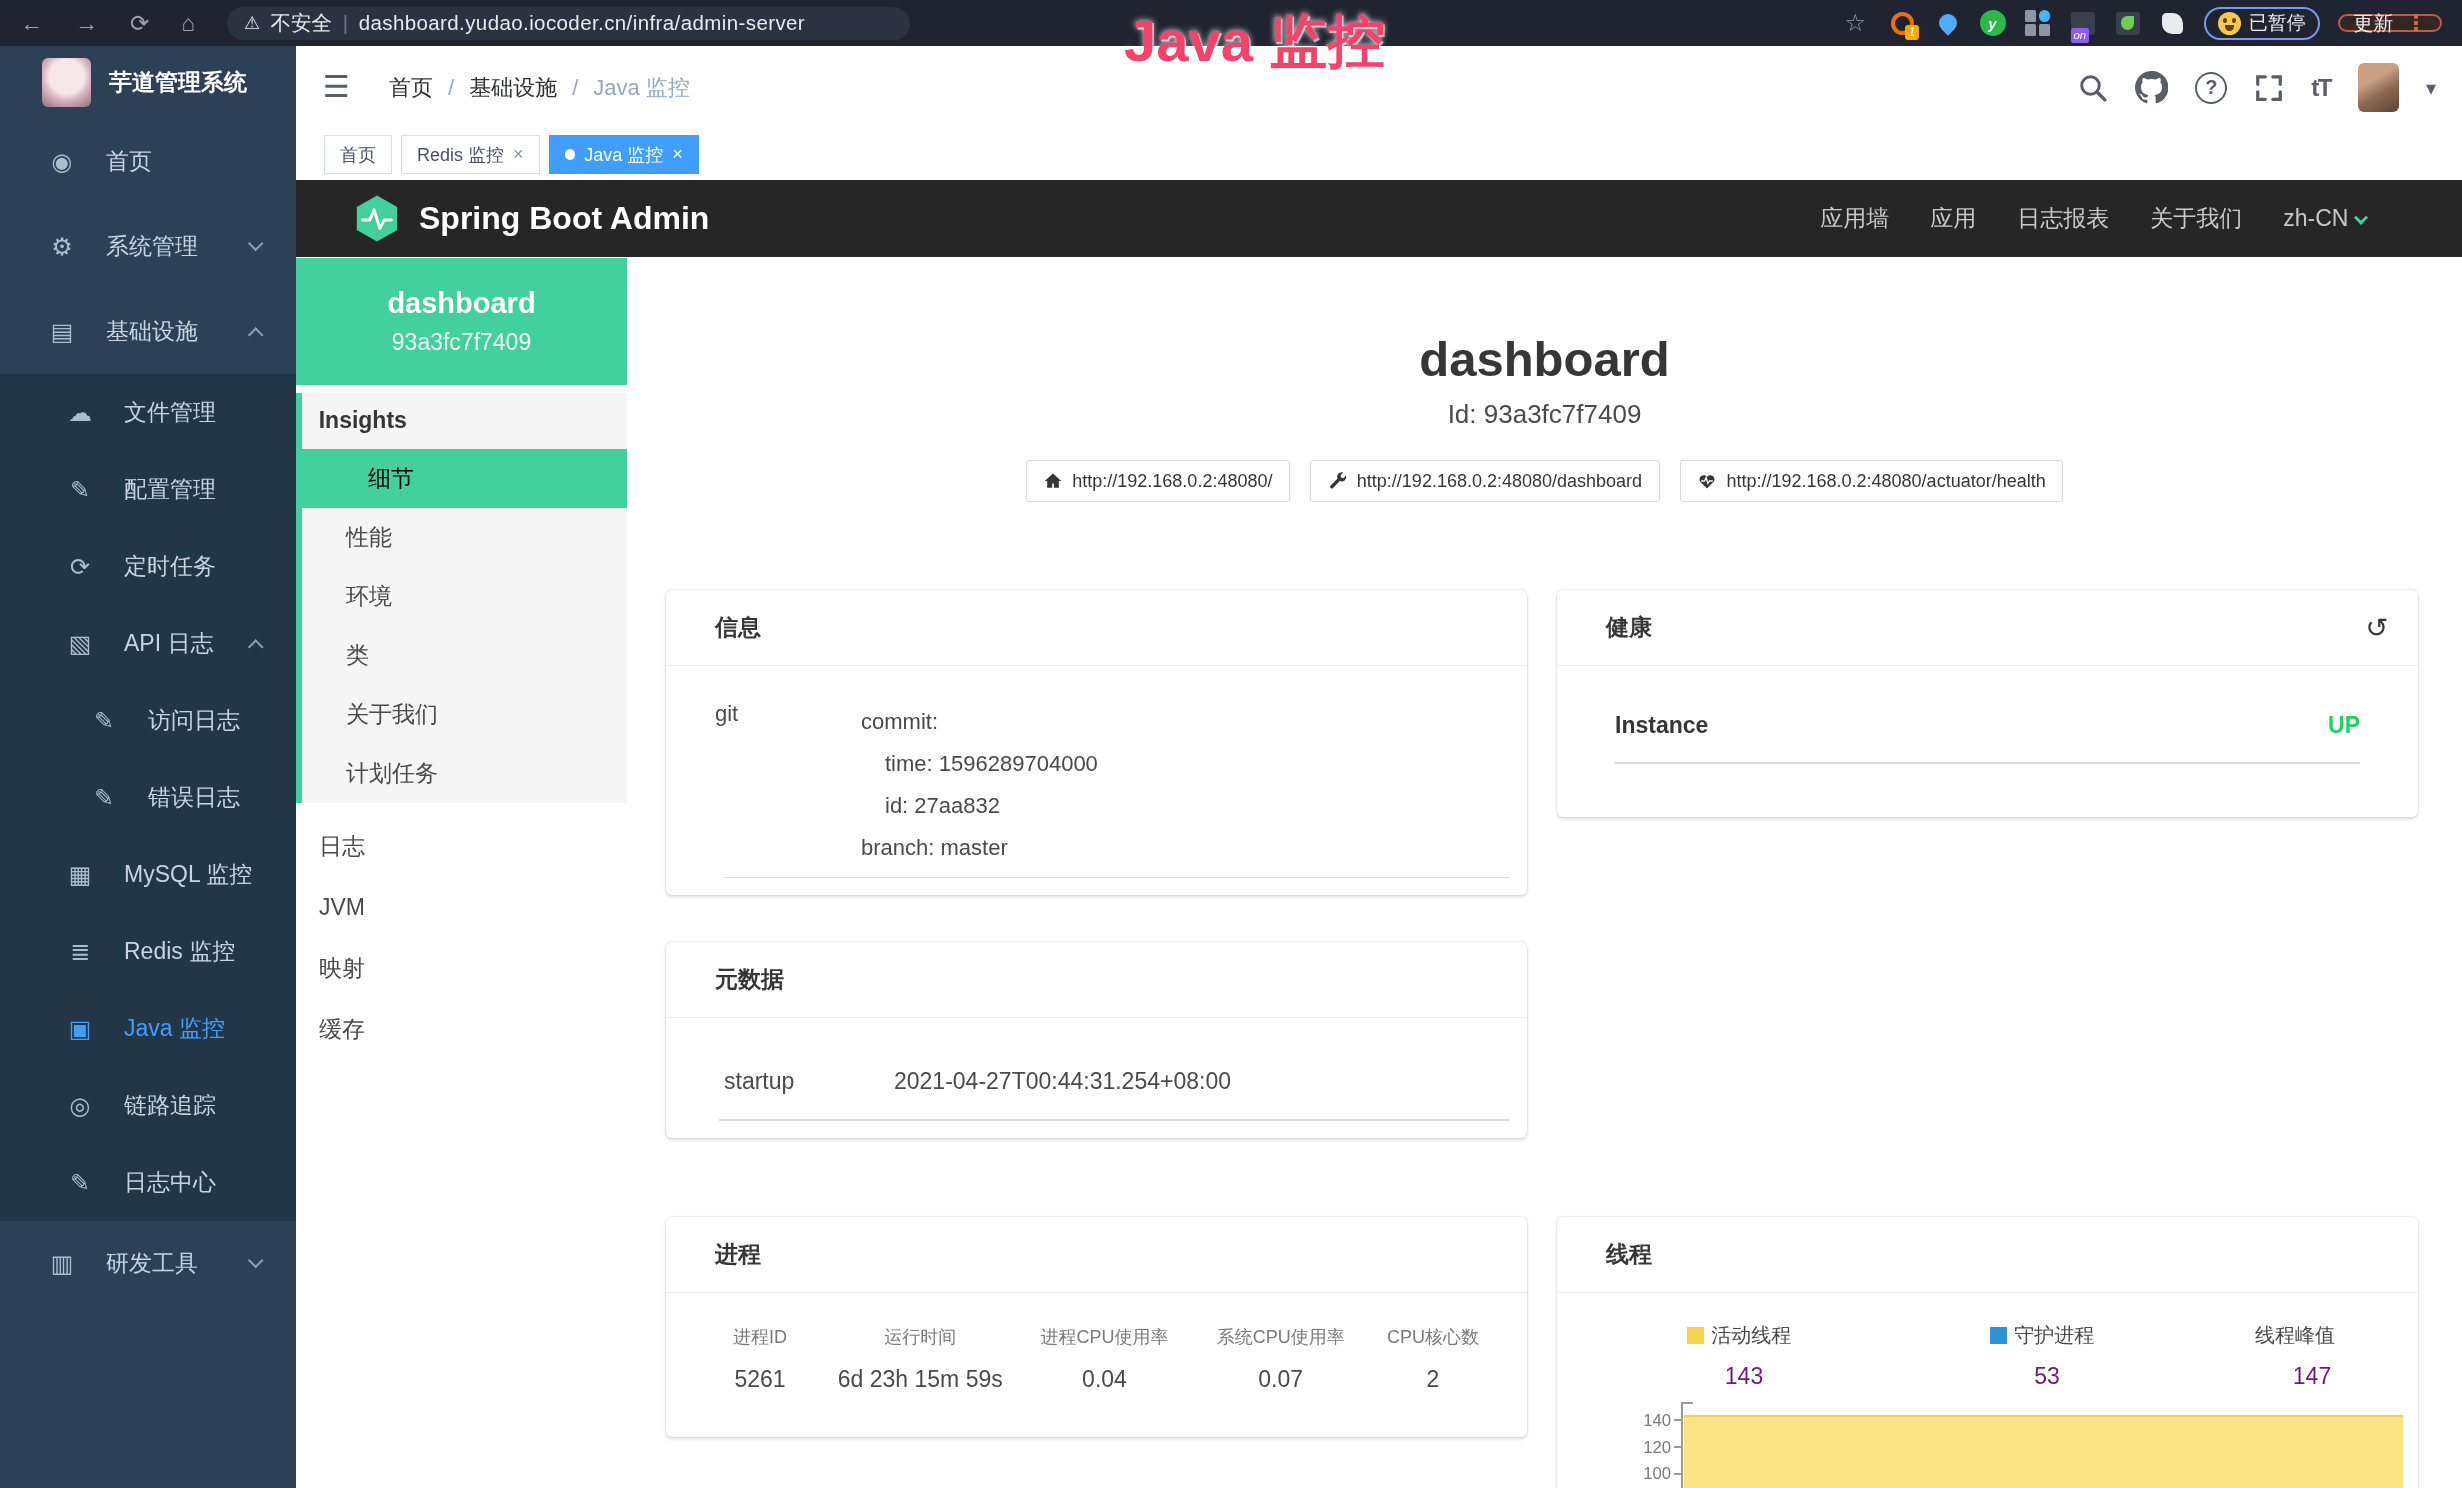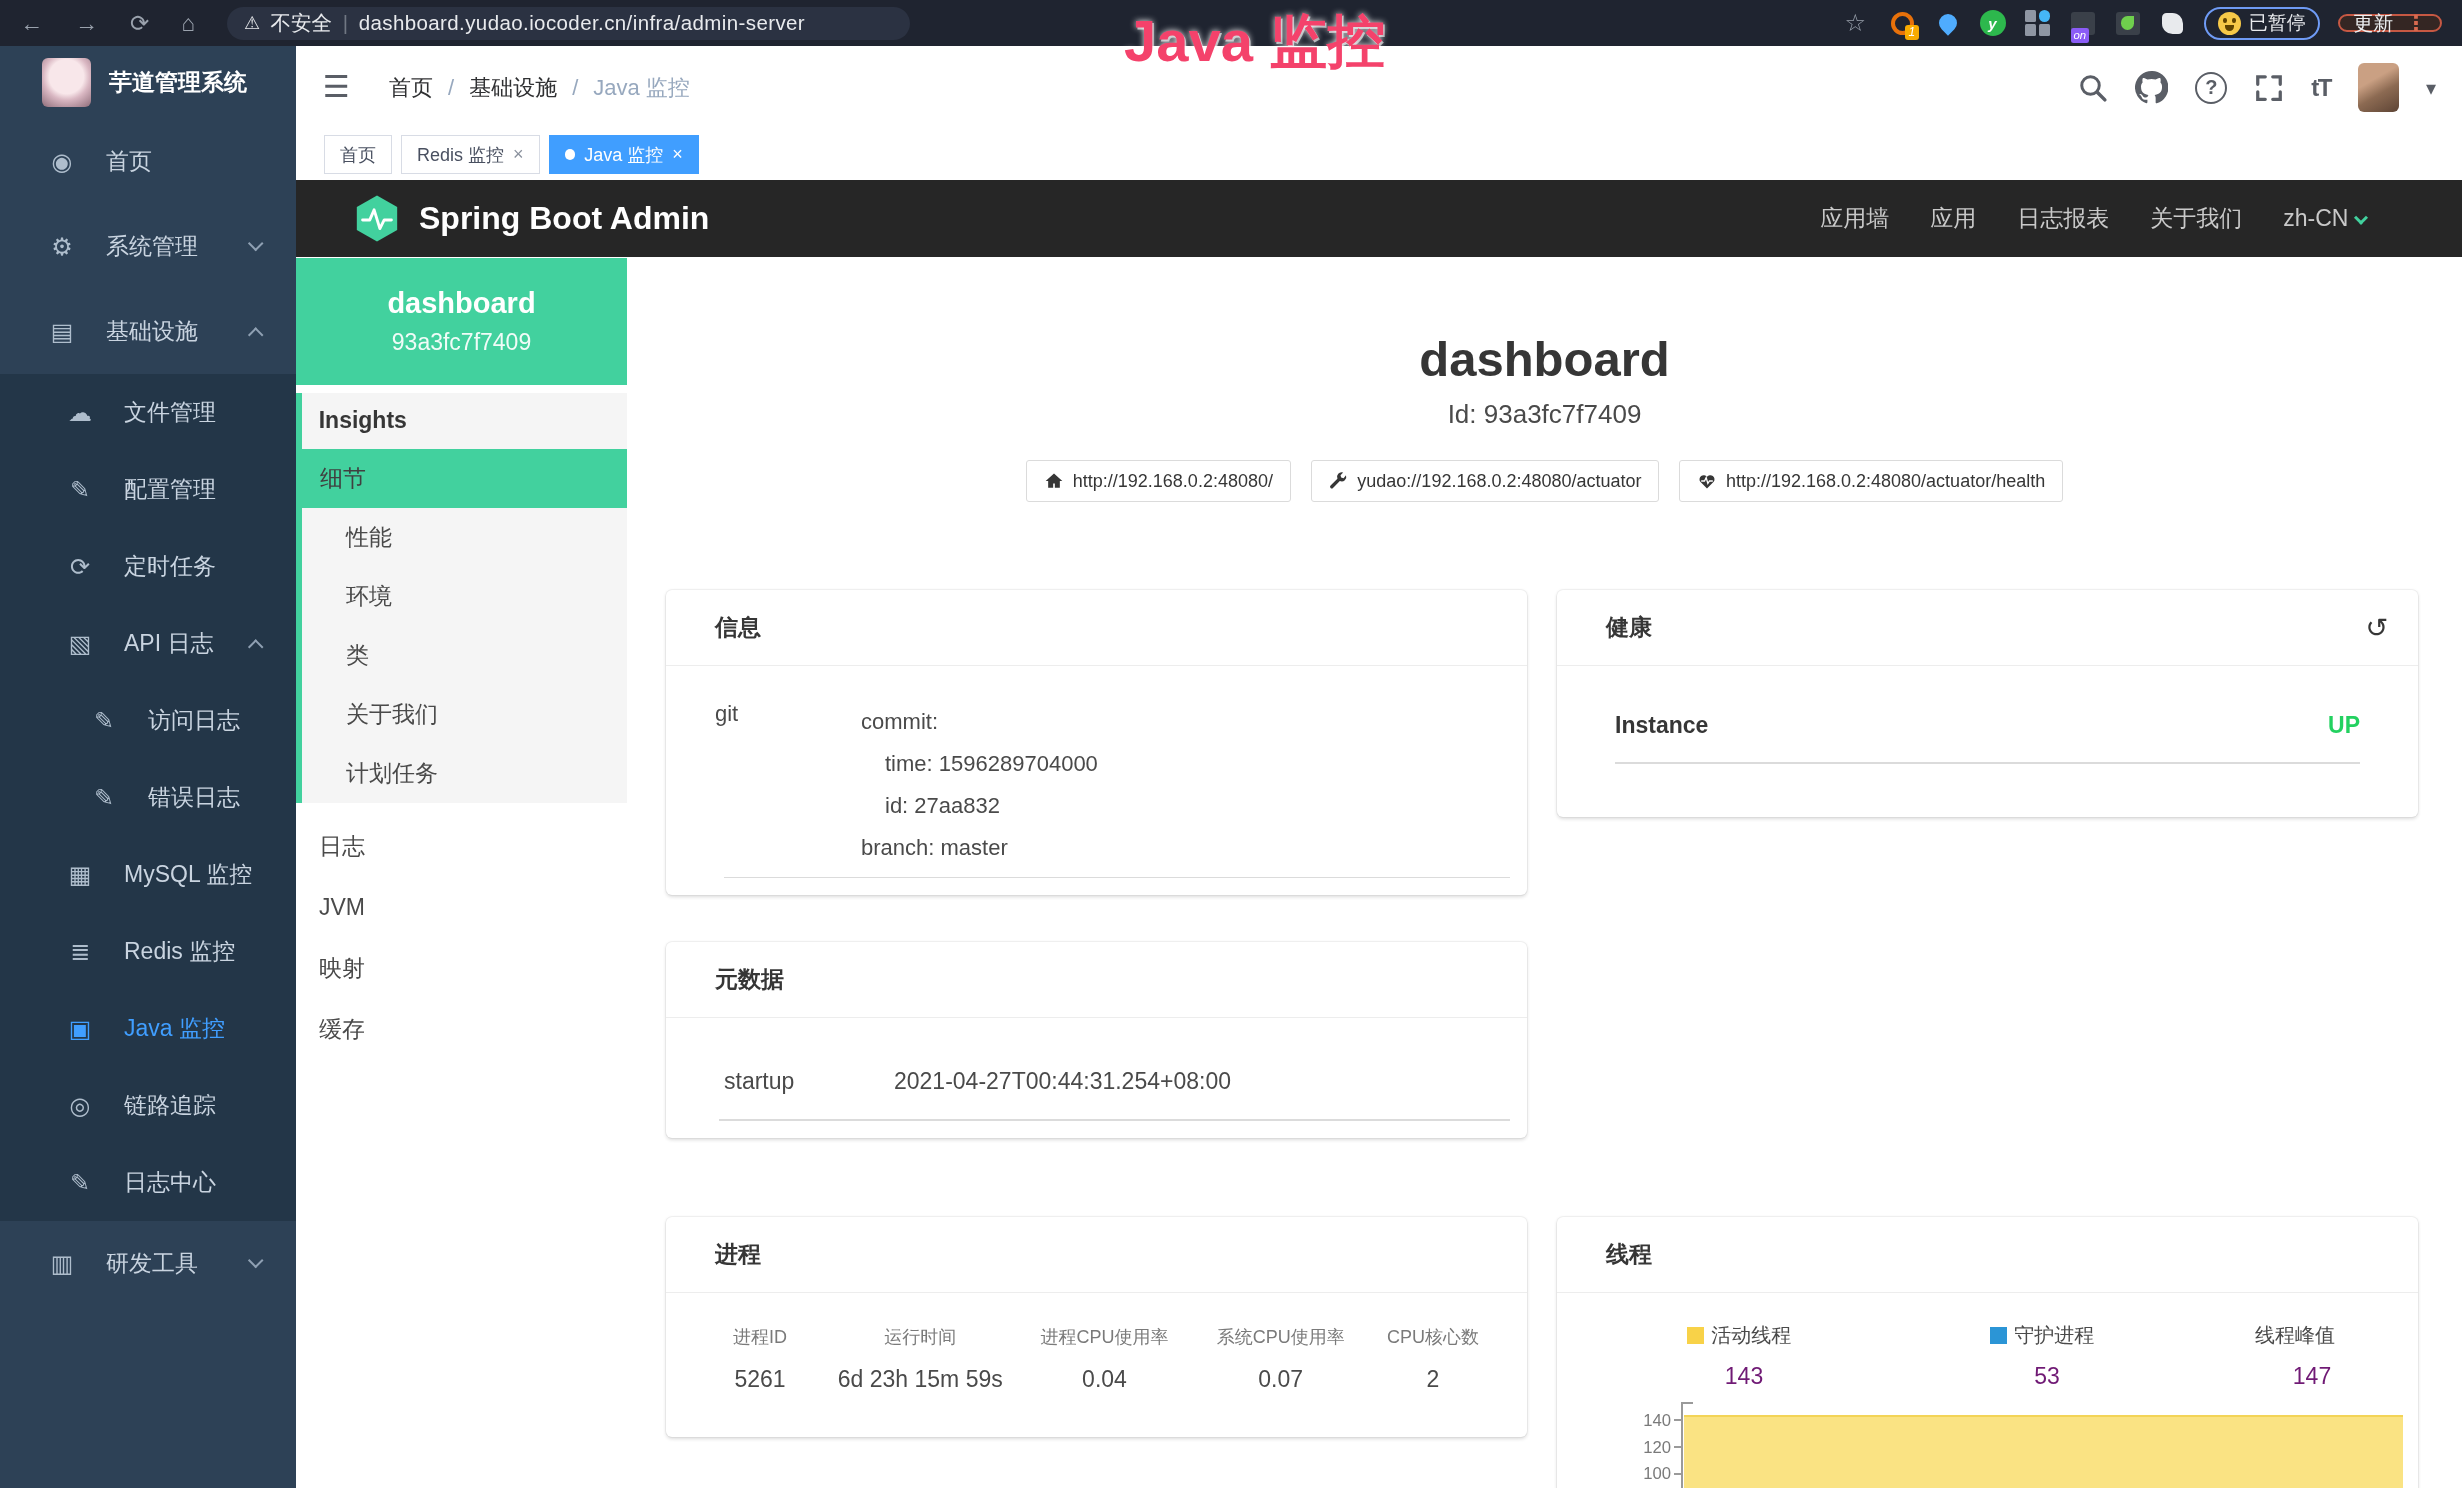--- a/index.html
+++ b/index.html
@@ -99,21 +99,21 @@
   
   .sba-side { position:absolute; left:296px; top:258px; width:331px; height:1231px; background:#fff; }
   .inst-head { height:127px; background:#42d19e; color:#fff; display:flex; flex-direction:column;
                justify-content:center; align-items:center; gap:9px; }
   .inst-name { font-size:29px; font-weight:bold; }
   .inst-id { font-size:23px; color:rgba(255,255,255,.92); }
   .insights-group { margin-top:7.6px; background:#f5f5f5; border-left:6px solid #42d19e; }
   .grp-label { height:56px; display:flex; align-items:center; padding-left:16.7px; font-size:23px;
                font-weight:bold; color:#363636; }
   .grp-item { height:59px; display:flex; align-items:center; padding-left:44px; font-size:23px; color:#4a4a4a; cursor:pointer; }
-  .grp-item.active { background:#42d19e; color:#404040; margin-left:-6px; padding-left:24px;font-family:Liberation Serif, serif; }
+  .grp-item.active { background:#42d19e; color:#000000; margin-left:-6px; padding-left:72px;font-family:Liberation Serif, serif; }
   .side-root { margin-top:13.7px; }
   .side-item { height:61px; display:flex; align-items:center; padding-left:23px; font-size:23px; color:#4a4a4a; cursor:pointer; }
 
   
   .sba-main { position:absolute; left:627px; top:258px; width:1835px; height:1231px; background:#fff; }
   .page-title { position:absolute; top:73px; left:0; width:100%; text-align:center; font-size:49px;
                 font-weight:600; color:#363636; }
   .page-id { position:absolute; top:141px; left:0; width:100%; text-align:center; font-size:26px; color:#4a4a4a; }
   .links { position:absolute; top:202px; left:0; width:100%; display:flex; justify-content:center; gap:20px; }
   .link-btn { height:42px; border:0.8px solid #dbdbdb; border-radius:3px; background:#fff; display:inline-flex;
@@ -403,21 +403,21 @@
       <span class="link-btn">
         <svg width="20" height="20" viewBox="0 0 24 24">
             <path fill="#363636" d="M12 3 2 12h3v8h6v-5h2v5h6v-8h3z"></path>
           </svg>
         <span>http://192.168.0.2:48080/</span>
       </span>
       <span class="link-btn">
         <svg width="20" height="20" viewBox="0 0 24 24">
             <path fill="#363636" d="M21.6 5.2a5.5 5.5 0 0 1-7.4 6.9L6 20.3a2 2 0 0 1-2.9-2.9l8.2-8.2a5.5 5.5 0 0 1 6.9-7.4l-3.2 3.2.8 2.9 2.9.8z"></path>
           </svg>
-        <span>yudao://192.168.0.2:48080/actuator</span>
+        <span>http://192.168.0.2:48080/dashboard</span>
       </span>
       <span class="link-btn">
         <svg width="20" height="20" viewBox="0 0 24 24">
             <path fill="#363636" d="M12 21 4 13a5 5 0 0 1 8-6 5 5 0 0 1 8 6z"></path>
             <polyline points="5,12 9,12 11,8 13,15 15,12 19,12" fill="none" stroke="#fff" stroke-width="1.6"></polyline>
           </svg>
         <span>http://192.168.0.2:48080/actuator/health</span>
       </span>
     </div>
 

